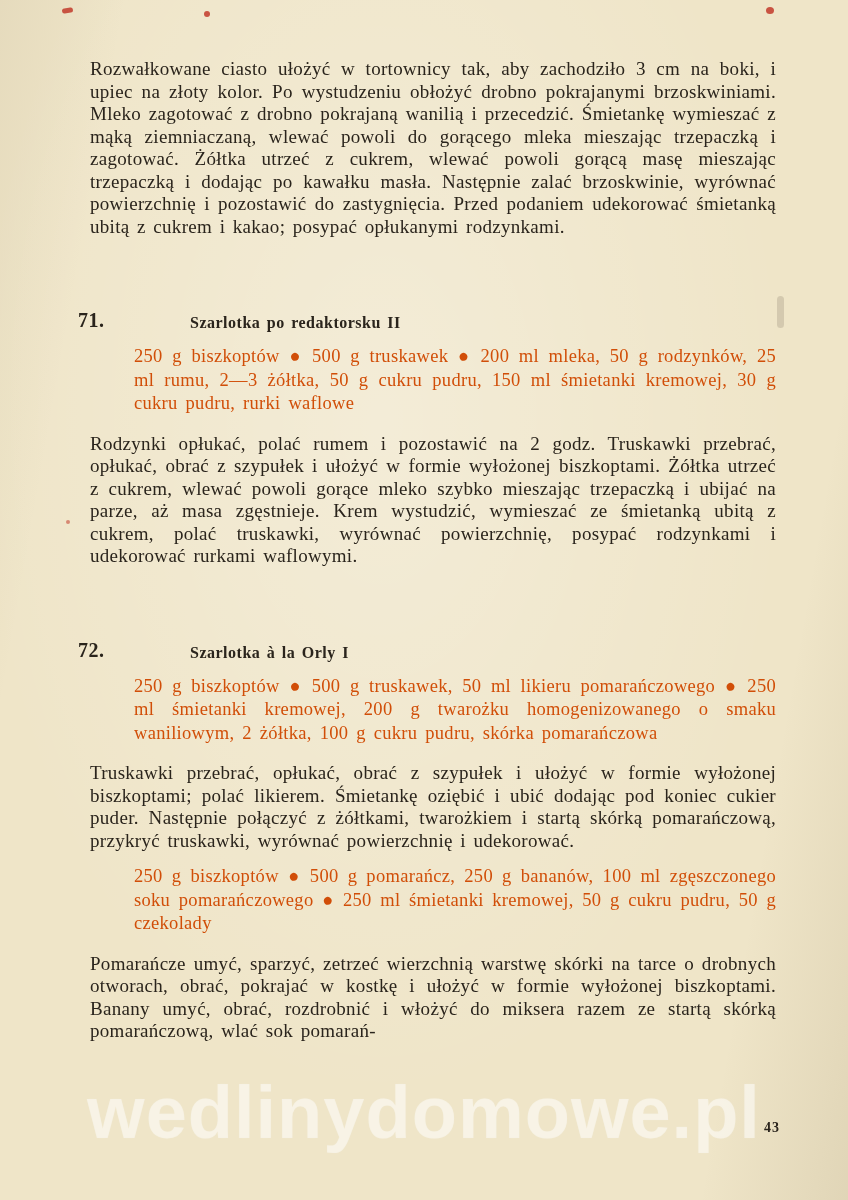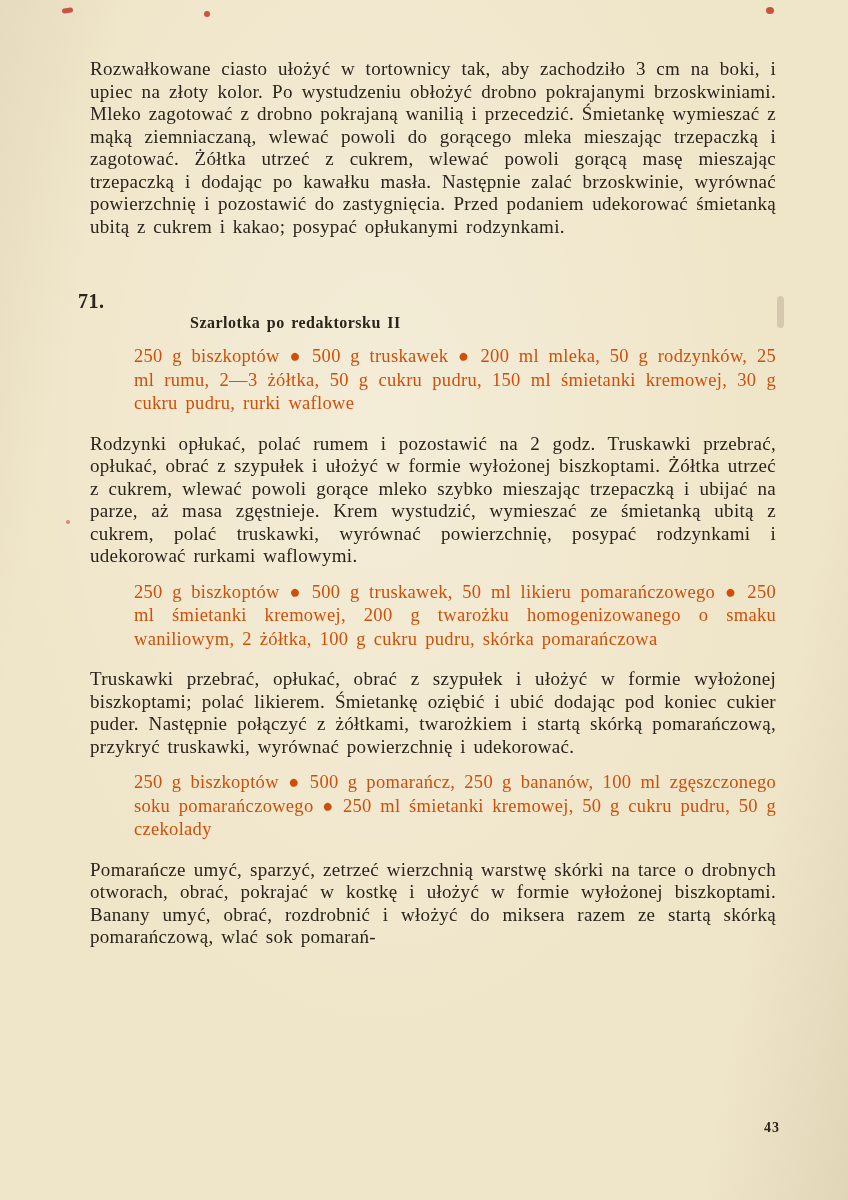--- a/index.html
+++ b/index.html
@@ -23,21 +23,21 @@
   .body-par {
     font-size: 19px;
     line-height: 22.5px;
     text-align: justify;
     letter-spacing: 0.3px;
     word-spacing: 2.5px;
     margin-left: 12px;
   }
   .recipe-head {
     display: flex;
-    align-items: center;
+    align-items: flex-end;
     margin-top: 32px;
   }
   .recipe-num {
     width: 112px;
     flex: 0 0 112px;
     font-weight: bold;
     font-size: 20px;
     letter-spacing: 0.5px;
   }
   .recipe-title {
@@ -110,29 +110,34 @@
   <section class="recipe">
     <header class="recipe-head">
       <span class="recipe-num">71.</span>
       <h2 class="recipe-title">Szarlotka po redaktorsku II</h2>
     </header>
     <p class="ingredients">250 g biszkoptów ● 500 g truskawek ● 200 ml mleka, 50 g rodzynków, 25 ml rumu, 2—3 żółtka, 50 g cukru pudru, 150 ml śmietanki kremowej, 30 g cukru pudru, rurki waflowe</p>
     <p class="body-par instructions">Rodzynki opłukać, polać rumem i pozostawić na 2 godz. Truskawki przebrać, opłukać, obrać z szypułek i ułożyć w formie wyłożonej biszkoptami. Żółtka utrzeć z cukrem, wlewać powoli gorące mleko szybko mieszając trzepaczką i ubijać na parze, aż masa zgęstnieje. Krem wystudzić, wymieszać ze śmietanką ubitą z cukrem, polać truskawki, wyrównać powierzchnię, posypać rodzynkami i udekorować rurkami waflowymi.</p>
   </section>
 
   <section class="recipe">
+    <header class="recipe-head">
+      <span class="recipe-num">72.</span>
+      <h2 class="recipe-title">Szarlotka à la Orly I</h2>
+    </header>
     <p class="ingredients">250 g biszkoptów ● 500 g truskawek, 50 ml likieru pomarańczowego ● 250 ml śmietanki kremowej, 200 g twarożku homogenizowanego o smaku waniliowym, 2 żółtka, 100 g cukru pudru, skórka pomarańczowa</p>
     <p class="body-par instructions">Truskawki przebrać, opłukać, obrać z szypułek i ułożyć w formie wyłożonej biszkoptami; polać likierem. Śmietankę oziębić i ubić dodając pod koniec cukier puder. Następnie połączyć z żółtkami, twarożkiem i startą skórką pomarańczową, przykryć truskawki, wyrównać powierzchnię i udekorować.</p>
   </section>
 
   <section class="recipe">
     <p class="ingredients">250 g biszkoptów ● 500 g pomarańcz, 250 g bananów, 100 ml zgęszczonego soku pomarańczowego ● 250 ml śmietanki kremowej, 50 g cukru pudru, 50 g czekolady</p>
     <p class="body-par instructions">Pomarańcze umyć, sparzyć, zetrzeć wierzchnią warstwę skórki na tarce o drobnych otworach, obrać, pokrajać w kostkę i ułożyć w formie wyłożonej biszkoptami. Banany umyć, obrać, rozdrobnić i włożyć do miksera razem ze startą skórką pomarańczową, wlać sok pomarań-</p>
   </section>
 
+  <div class="watermark">wedlinydomowe.pl</div>
   <div class="page-number">43</div>
 
   <span class="speck s1"></span>
   <span class="speck s2"></span>
   <span class="speck s3"></span>
   <span class="speck s4"></span>
   <span class="smudge"></span>
 
 </div>
 

